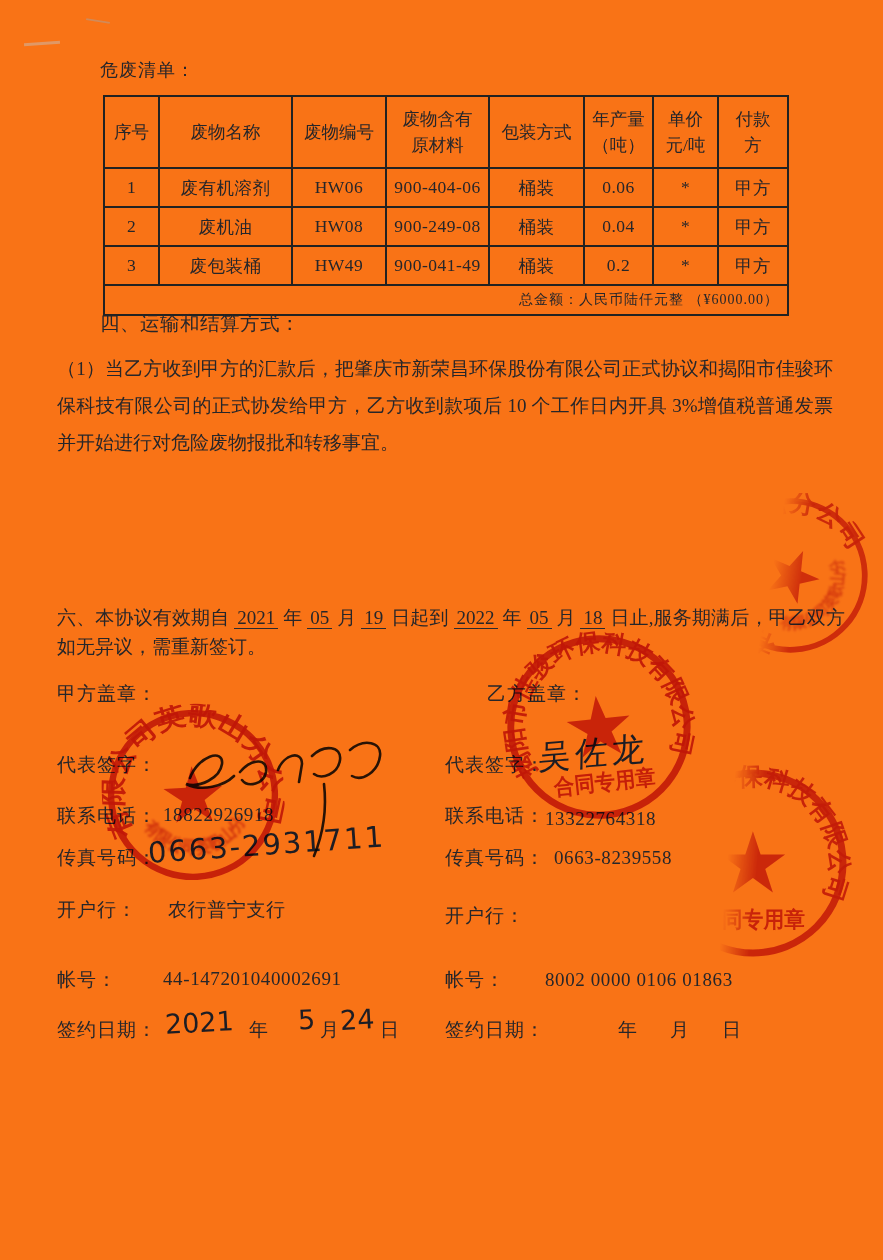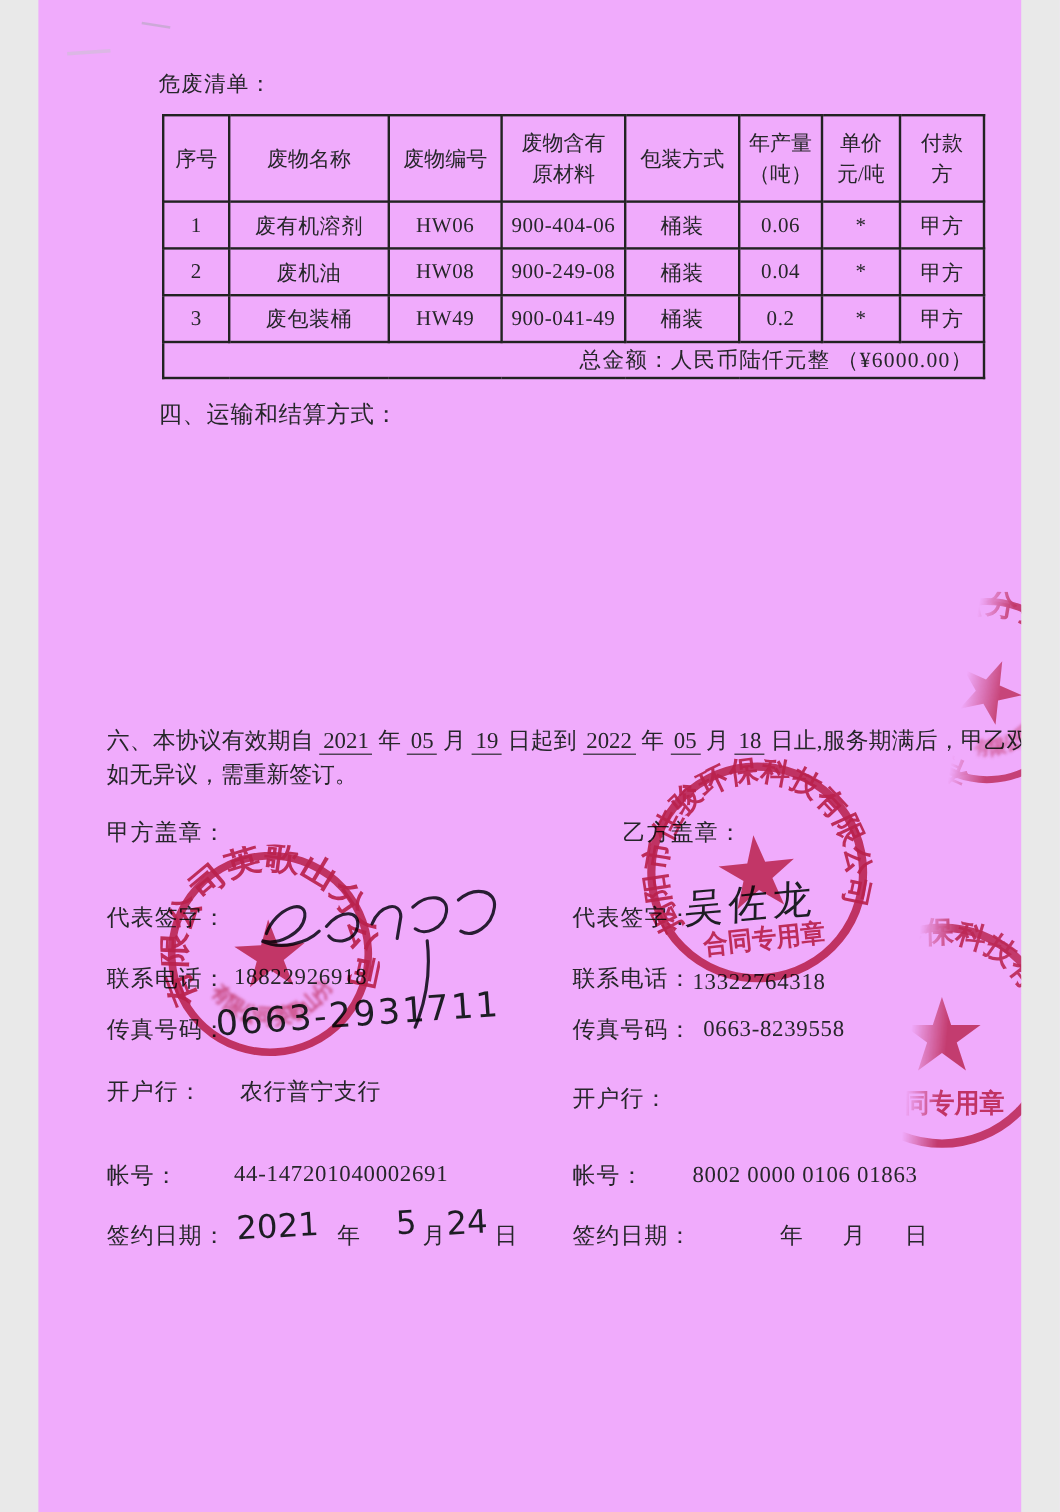--- a/index.html
+++ b/index.html
@@ -1,34 +1,34 @@
 <!DOCTYPE html>
 <html><head>
 <meta charset="utf-8">
 <style>
   html,body{margin:0;padding:0;background:#e9e9e9;}
   #page{
-    position:relative;width:819px;height:1260px;margin:0 auto;
-    background:#f0abfc;overflow:hidden;
+    position:relative;width:883px;height:1260px;margin:0 auto;
+    background:#f97316;overflow:hidden;
     font-family:"Liberation Serif","DejaVu Serif",serif;color:#26262a;
   }
   .abs{position:absolute;}
   
   .smudge{position:absolute;opacity:.45;}
   
   .list-label{font-size:18px;letter-spacing:1px;}
   
   table.wtable{border-collapse:collapse;table-layout:fixed;width:684px;background:transparent;}
   .wtable th,.wtable td{
     border:2px solid #222;font-weight:normal;text-align:center;
     font-size:17.5px;padding:0;color:#26262a;
   }
   .wtable thead th{height:70px;white-space:pre-line;line-height:1.5;}
   .wtable tbody td{height:37px;letter-spacing:.5px;}
-  .wtable td.total-cell{height:28px;text-align:right;padding-right:8px;font-size:18px;letter-spacing:1px;}
+  .wtable td.total-cell{height:28px;text-align:right;padding-right:8px;font-size:14px;letter-spacing:1px;}
   
   .doc{font-size:19px;line-height:37px;text-align:justify;text-align-last:left;margin:0;width:776px;}
   .doc-tight{font-size:19px;line-height:28.5px;text-align:justify;text-align-last:left;margin:0;width:788px;}
   .sec-title{font-size:19.5px;letter-spacing:.5px;}
   .u{border-bottom:1.6px solid #2a2a2e;padding:0 3px;}
   
   .lbl{font-size:19px;letter-spacing:1px;font-family:Liberation Mono, monospace;}
   .val{font-size:19px;letter-spacing:.6px;}
   .bank-val{font-size:19px;width:282px;line-height:29px;letter-spacing:.5px;}
   
@@ -122,22 +122,23 @@
           </tr>
         </tbody>
       <tfoot>
         <tr>
           <td class="total-cell" colspan="8">总金额：人民币陆仟元整 （¥6000.00）</td>
         </tr>
       </tfoot>
     </table>
   </div>
 
-  <div class="abs sec-title" style="left:100px;top:332px;">四、运输和结算方式：</div>
-
+  <div class="abs sec-title" style="left:100px;top:310px;">四、运输和结算方式：</div>
+
+  <p class="abs doc" style="left:57px;top:350px;">（1）当乙方收到甲方的汇款后，把肇庆市新荣昌环保股份有限公司正式协议和揭阳市佳骏环保科技有限公司的正式协发给甲方，乙方收到款项后 10 个工作日内开具 3%增值税普通发票并开始进行对危险废物报批和转移事宜。</p>
 
 
 
   <p class="abs doc-tight" style="left:57px;top:560px;margin-top:44px;"><span>六、本协议有效期自 </span><span class="u">2021</span><span> 年 </span><span class="u">05</span><span> 月 </span><span class="u">19</span><span> 日起到 </span><span class="u">2022</span><span> 年 </span><span class="u">05</span><span> 月 </span><span class="u">18</span><span> 日止,服务期满后，甲乙双方如无异议，需重新签订。</span></p>
 
 
   <div class="abs lbl" style="left:57px;top:681px;">甲方盖章：</div>
   <div class="abs lbl" style="left:57px;top:752px;">代表签字：</div>
   <div class="abs lbl" style="left:57px;top:803px;">联系电话：</div>
   <div class="abs val" style="left:163px;top:804px;">18822926918</div>

